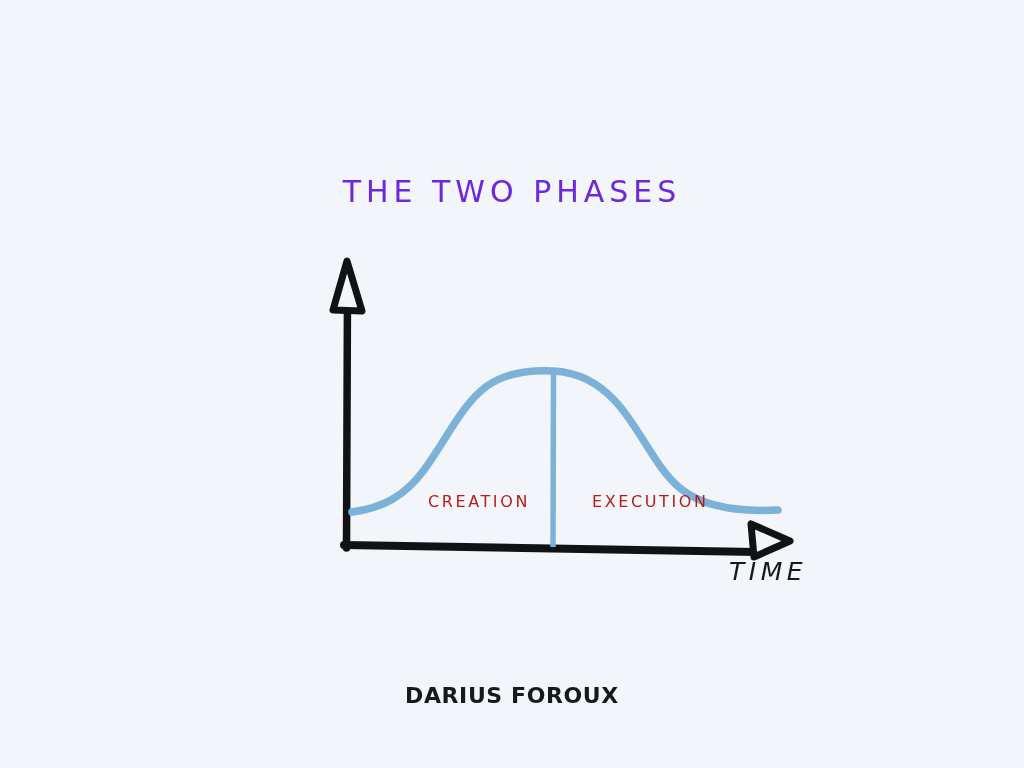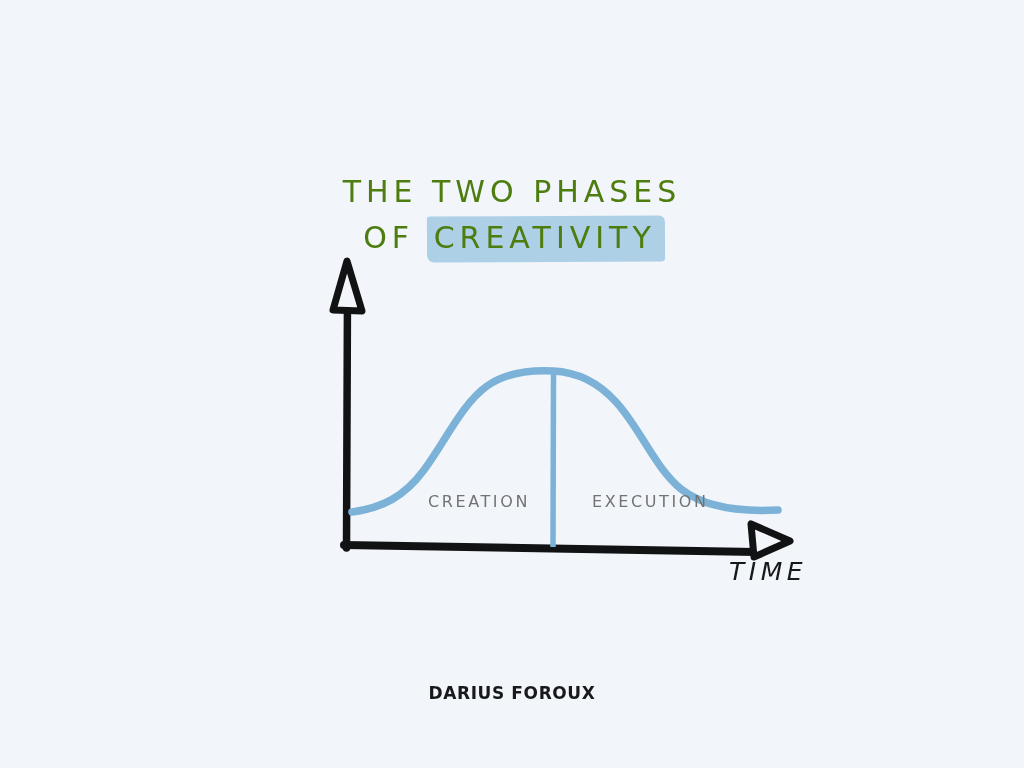--- a/index.html
+++ b/index.html
@@ -32,21 +32,21 @@
     width: 1024px;
     text-align: center;
     pointer-events: none;
   }
   .title-line {
     display: block;
     font-family: "DejaVu Sans", sans-serif;
     font-size: 30px;
     font-weight: 400;
     letter-spacing: 5px;
-    color: #4d7c0f;
+    color: #6d28d9;
     line-height: 47px;
     white-space: nowrap;
   }
   .title-line-2 {
     line-height: 46px;
   }
   .hl {
     position: relative;
     display: inline-block;
     padding: 0 5px;
@@ -80,40 +80,40 @@
   #label-time {
     left: 729px;
     top: 557px;
     font-style: italic;
   }
   .phase-label {
     position: absolute;
     font-family: "DejaVu Sans", sans-serif;
     font-size: 16px;
     letter-spacing: 2.6px;
-    color: #737373;
+    color: #b91c1c;
     white-space: nowrap;
   }
   #label-creation {
     left: 428px;
     top: 492px;
   }
   #label-execution {
     left: 572px;
     top: 492px;
     margin-left: 20px;
   }
   #signature {
     position: absolute;
     left: 0;
     top: 683px;
     width: 1024px;
     text-align: center;
     font-family: "DejaVu Sans", sans-serif;
-    font-size: 17px;
+    font-size: 22px;
     font-weight: 700;
     letter-spacing: 0.6px;
     color: #18191b;
     white-space: nowrap;
   }
 </style>
 </head>
 <body>
 
 <div id="canvas">
@@ -134,21 +134,20 @@
              C 508 371, 533 370, 553 371
              C 576 372, 597 381, 616 402
              C 640 428, 655 468, 681 489
              C 705 508, 740 512, 778 510" stroke="#7cb2d8" stroke-width="7.5" stroke-linecap="round" fill="none"></path>
 
     <path d="M553.5 372 L553 547" stroke="#7cb2d8" stroke-width="5.5" stroke-linecap="butt" fill="none"></path>
   </svg>
 
   <div class="title-block">
     <span class="title-line">THE TWO PHASES</span>
-    <span class="title-line title-line-2"><span>OF </span><span class="hl">CREATIVITY</span></span>
   </div>
 
   <div class="axis-label" id="label-time">TIME</div>
 
   <div class="phase-label" id="label-creation">CREATION</div>
   <div class="phase-label" id="label-execution">EXECUTION</div>
 
   <div id="signature">DARIUS FOROUX</div>
 
 </div>

